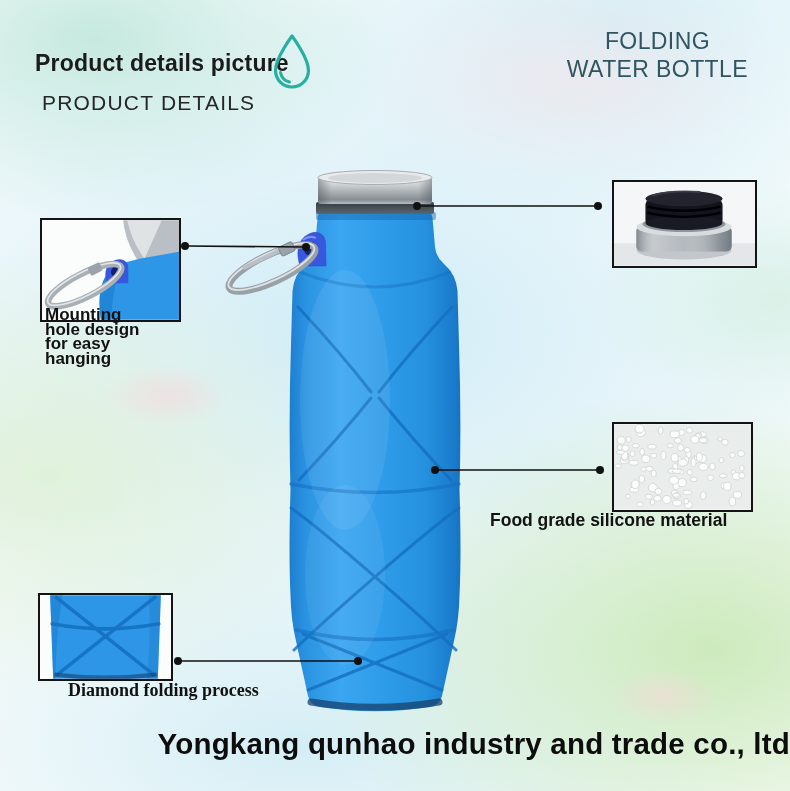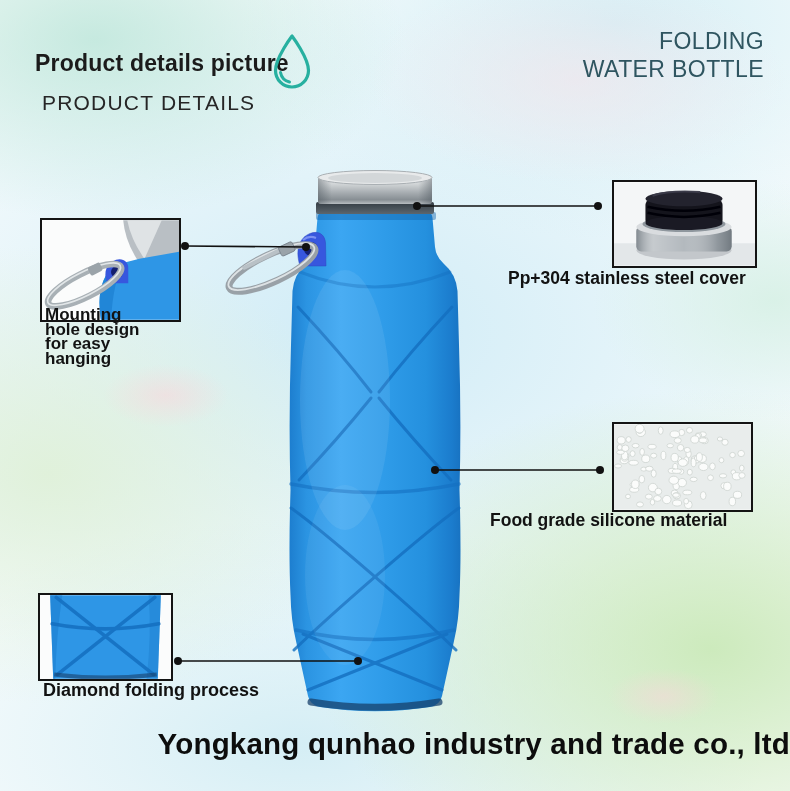--- a/index.html
+++ b/index.html
@@ -16,33 +16,33 @@
       radial-gradient(ellipse 260px 170px at 98% 38%, rgba(214,240,228,.85), rgba(214,240,228,0) 70%),
       radial-gradient(ellipse 450px 320px at 6% 60%, rgba(222,240,213,.85), rgba(222,240,213,0) 72%),
       radial-gradient(ellipse 540px 350px at 90% 82%, rgba(202,233,185,.95), rgba(202,233,185,0) 74%),
       radial-gradient(ellipse 620px 300px at 38% 94%, rgba(208,236,244,.9), rgba(208,236,244,0) 75%),
       radial-gradient(ellipse 760px 480px at 45% 42%, rgba(206,235,246,.95), rgba(206,235,246,0) 80%);
   }
   .abs{position:absolute;}
   .page-title{left:35px; top:50px; font-size:23px; font-weight:700; color:#1b1b1b; letter-spacing:.2px;}
   .drop-icon{left:270px; top:33px; width:44px; height:56px;}
   .page-subtitle{left:16px; top:91px; font-size:21px; font-weight:400; color:#262626; letter-spacing:1.2px;margin-left:26px;}
-  .brand{right:26px; top:27px; text-align:right; color:#2f5560; font-size:23px; line-height:28px; letter-spacing:.4px; font-weight:400;}
+  .brand{right:42px; top:27px; text-align:center; color:#2f5560; font-size:23px; line-height:28px; letter-spacing:.4px; font-weight:400;}
   .scene{left:0; top:0; width:790px; height:791px;}
   .callout-box{background:#fff; border:2px solid #141414; box-sizing:border-box;}
   .box-cap{left:612px; top:180px; width:145px; height:88px;}
   .box-pellets{left:612px; top:422px; width:141px; height:90px;}
   .box-mounting{left:40px; top:218px; width:141px; height:104px;}
   .box-diamond{left:38px; top:593px; width:135px; height:88px;}
   .callout-box svg{display:block; width:100%; height:100%;}
   .label{color:#121212; font-weight:700;}
   .label-cap{left:508px; top:268px; width:260px; font-size:17.5px;}
   .label-silicone{left:476px; top:510px; width:280px; font-size:17.5px;margin-left:14px;}
   .label-mounting{left:45px; top:308px; width:104px; font-size:17px; line-height:14.5px;}
-  .label-diamond{left:43px; top:680px; width:250px; font-size:18px;}
+  .label-diamond{left:68px; top:680px; width:250px; font-size:18px;font-family:Liberation Serif, serif;}
   .footer{left:0; top:727px; width:790px; text-align:right; font-size:29.5px; font-weight:700; color:#0d0d0d; letter-spacing:.2px;}
 </style>
 </head>
 <body>
 
 <div class="canvas">
 
   <svg class="abs scene" viewBox="0 0 790 791" aria-hidden="true">
     <defs>
       <linearGradient id="bodyGrad" x1="0" y1="0" x2="1" y2="0">
@@ -164,21 +164,20 @@
         <linearGradient id="capSideBox" x1="0" y1="0" x2="1" y2="0">
           <stop offset="0" stop-color="rgba(80,90,98,.5)"></stop>
             <stop offset=".18" stop-color="rgba(255,255,255,.25)"></stop>
           <stop offset=".5" stop-color="rgba(255,255,255,0)"></stop>
             <stop offset=".85" stop-color="rgba(80,90,98,.35)"></stop>
           <stop offset="1" stop-color="rgba(60,70,78,.55)"></stop>
         </linearGradient>
       </defs>
     </svg>
   </div>
-  <div class="abs label label-cap">Pp+304 stainless steel cover</div>
 
   <div class="abs callout-box box-mounting">
     <svg viewBox="0 0 135 98">
       <rect width="135" height="98" fill="#fbfcfc"></rect>
       <path d="M 80 0 L 135 0 L 135 34 L 96 42 Q 82 22 80 0 Z" fill="#b9bfc4"></path>
       <path d="M 84 0 L 118 0 L 101 38 Q 88 20 84 0 Z" fill="#dfe3e5"></path>
       <path d="M 58 98 Q 52 60 72 44 L 96 38 L 135 31 L 135 98 Z" fill="#2e96e6"></path>
       <path d="M 58 98 Q 52 60 72 44 L 80 42 Q 70 62 68 98 Z" fill="#1d7fd0" opacity=".7"></path>
       <path d="M 64 62 C 60 50 64 42 73 39 C 80 37 85 41 85 47 L 85 62 Z" fill="#3757de"></path>
       <circle cx="74" cy="51" r="6" fill="#131f6e"></circle>

